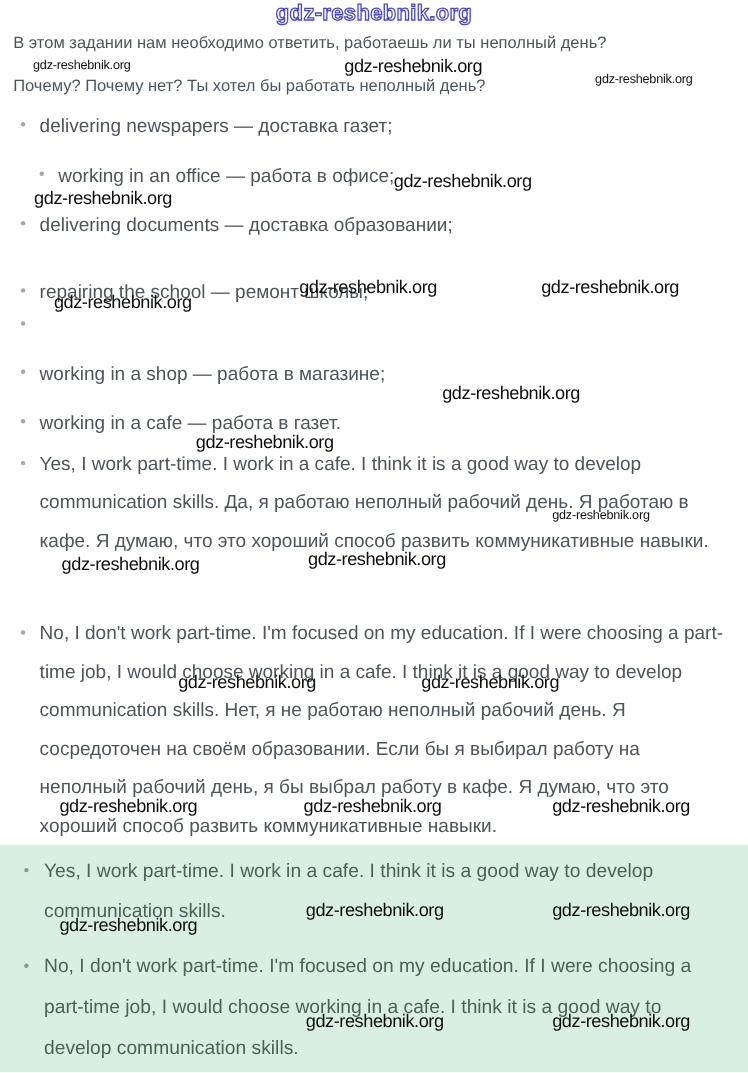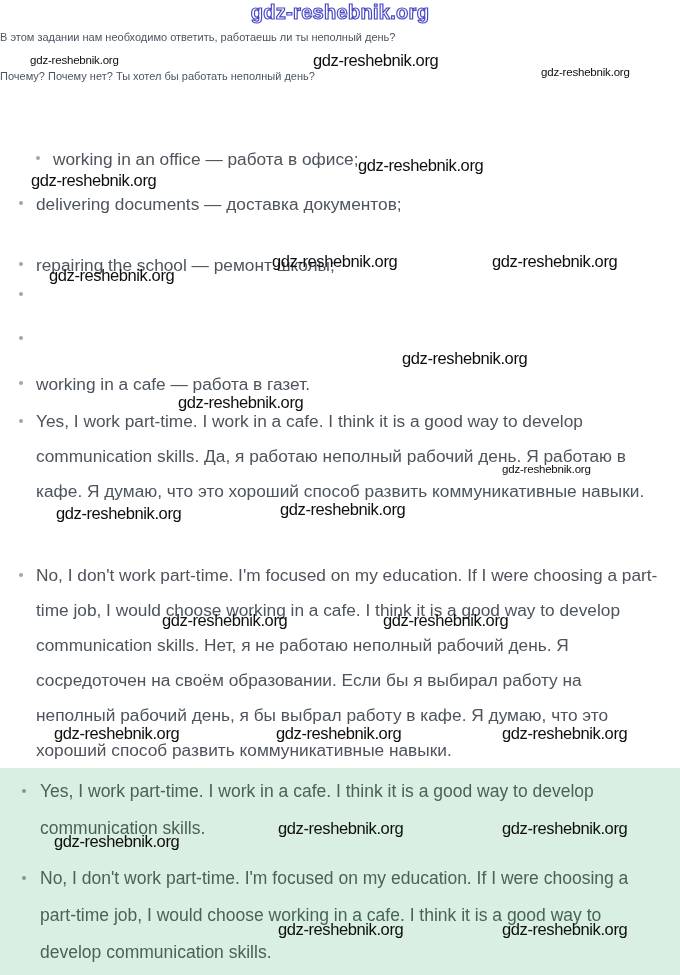--- a/index.html
+++ b/index.html
@@ -12,21 +12,21 @@
     position:absolute;font-size:16.5px;letter-spacing:-0.4px;color:#0e0e0e;
     white-space:nowrap;font-family:"Liberation Sans",sans-serif;
   }
   .wm-sm{font-size:11.5px;letter-spacing:-0.2px;}
   .wm-top{
     position:absolute;left:0;right:0;top:1px;text-align:center;
     font-size:20px;font-weight:bold;letter-spacing:0.3px;
     color:#ffffff;-webkit-text-stroke:1.2px #4a49c5;
   }
   
-  .intro-line{position:absolute;left:0;width:550px;font-size:11px;color:#4b5560;}
+  .intro-line{position:absolute;left:12px;width:550px;font-size:15px;color:#4b5560;}
   
   .li{position:absolute;left:36px;font-size:17.3px;line-height:22px;width:620px;}
   .dot{
     position:absolute;left:-17px;top:8px;width:4px;height:4px;border-radius:50%;
     background:#a3a7ab;
   }
   .li.para{line-height:35px;}
   .li.para .dot{top:15px;}
   .w612{width:612px;}
   .w622{width:622px;}
@@ -44,37 +44,42 @@
 </head>
 <body>
 
 <div class="page">
 
   <div class="wm-top">gdz-reshebnik.org</div>
 
   <div class="intro-line" style="top:31px;">В этом задании нам необходимо ответить, работаешь ли ты неполный день?</div>
   <div class="intro-line" style="top:70px;">Почему? Почему нет? Ты хотел бы работать неполный день?</div>
 
+  <div class="li" style="top:103px;">
+    <span class="dot"></span>
+    <span>delivering newspapers — доставка газет;</span>
+  </div>
   <div class="li" style="top:148px;margin-left:17px;">
     <span class="dot"></span>
     <span>working in an office — работа в офисе;</span>
   </div>
   <div class="li" style="top:193px;">
     <span class="dot"></span>
-    <span>delivering documents — доставка документов;</span>
+    <span>delivering documents — доставка образовании;</span>
   </div>
   <div class="li" style="top:254px;">
     <span class="dot"></span>
     <span>repairing the school — ремонт школы;</span>
   </div>
   <div class="li" style="top:284px;">
     <span class="dot"></span>
   </div>
   <div class="li" style="top:328px;">
     <span class="dot"></span>
+    <span>working in a shop — работа в магазине;</span>
   </div>
   <div class="li" style="top:373px;">
     <span class="dot"></span>
     <span>working in a cafe — работа в газет.</span>
   </div>
 
   <div class="li para w612" style="top:404px;">
     <span class="dot"></span>
     <span>Yes, I work part-time. I work in a cafe. I think it is a good way to develop communication skills. Да, я работаю неполный рабочий день. Я работаю в кафе. Я думаю, что это хороший способ развить коммуникативные навыки.</span>
   </div>

